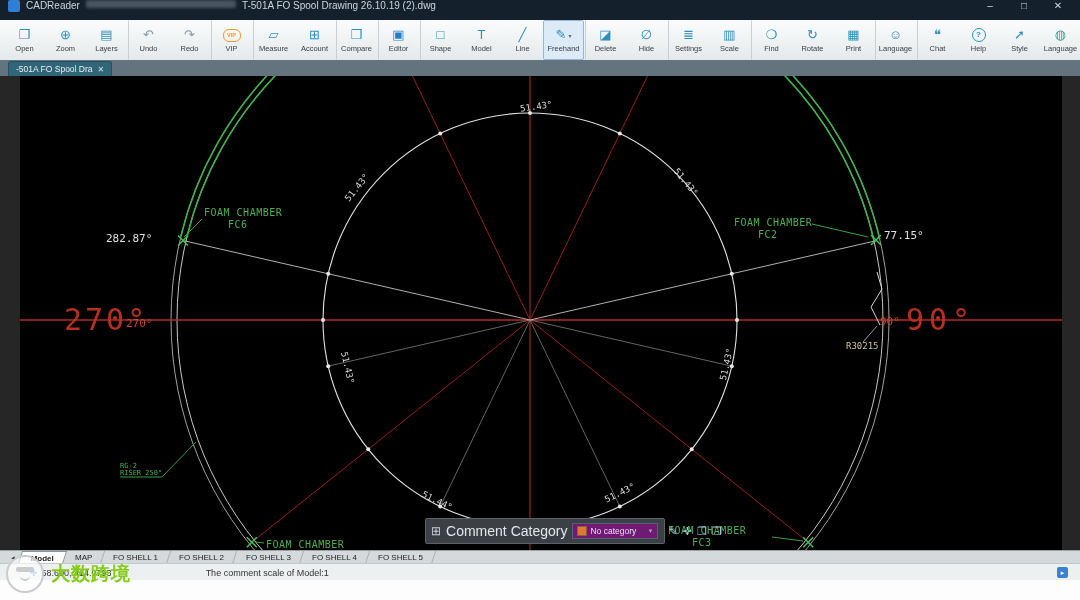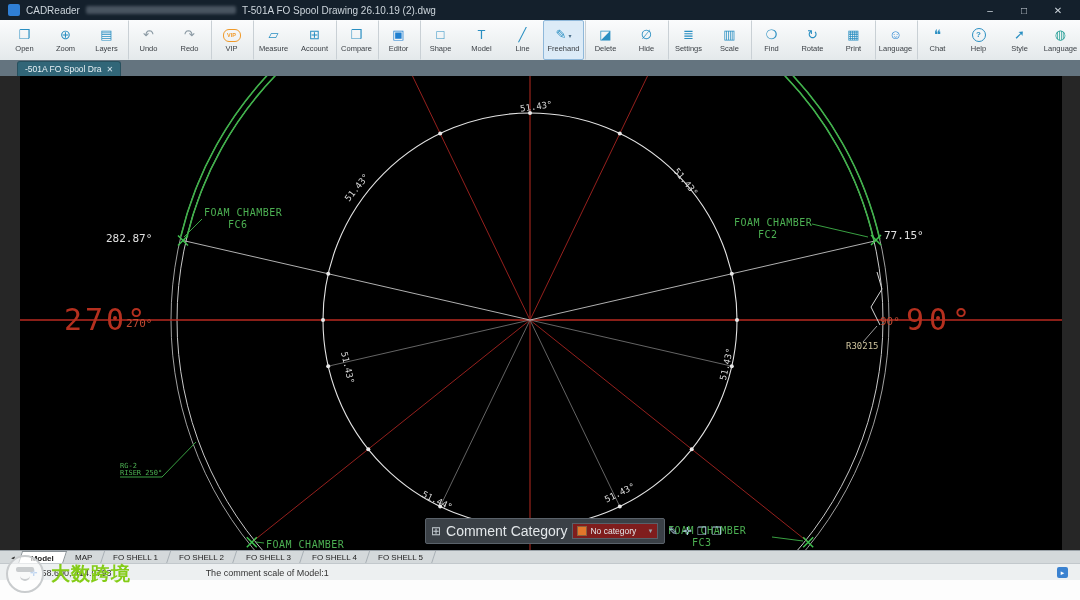--- a/index.html
+++ b/index.html
@@ -1,21 +1,21 @@
 <!DOCTYPE html>
 <html><head>
 <meta charset="utf-8">
 <style>
   html,body{margin:0;padding:0;width:1080px;height:600px;overflow:hidden;
     font-family:"Liberation Sans",sans-serif;background:#2b2b2b;position:relative;}
   .abs{position:absolute;}
 
   
   #titlebar{top:0;left:0;right:0;height:20px;background:#14202c;display:flex;
-    align-items:center;padding:0 8px;gap:6px;color:#cdd5dc;font-size:10px;}
+    padding:0 8px;gap:6px;color:#cdd5dc;font-size:10px;}
   #app-icon{width:12px;height:12px;background:#2f7fd6;border-radius:2px;display:inline-block;flex:0 0 auto;}
   #redacted{width:150px;height:8px;background:#5a6672;border-radius:2px;filter:blur(1.5px);opacity:.75;}
   #titlebar .spacer{flex:1;}
   .winbtn{width:28px;text-align:center;font-size:10px;color:#cdd5dc;}
 
   
   #toolbar{top:20px;left:0;right:0;height:40px;background:linear-gradient(#fbfcfd,#e4e9eb);
     border-bottom:1px solid #b9c1c7;display:flex;align-items:center;padding:0 4px;}
   .tbtn{display:flex;flex-direction:column;align-items:center;justify-content:center;
     min-width:33px;height:36px;padding:1px 3px;gap:1px;border:1px solid transparent;}
@@ -28,37 +28,37 @@
   .ic.green{color:#2aa198;}
   .ic.badge{display:inline-flex;align-items:center;justify-content:center;width:12px;height:12px;
     border-radius:50%;border:1.3px solid #2a8fc2;font-size:8px;font-weight:bold;}
   .ic.vip{display:inline-flex;align-items:center;justify-content:center;width:16px;height:11px;
     border-radius:6px;border:1.3px solid #f09a2a;color:#f09a2a;font-size:5.5px;font-weight:bold;}
   .dd{font-size:6px;color:#4a6e8a;}
   .tlabel{font-size:7.5px;color:#3a3f44;white-space:nowrap;}
 
   
   #tabstrip{top:60px;left:0;right:0;height:16px;background:#64747f;display:flex;
-    align-items:flex-end;padding-left:17px;}
+    align-items:flex-end;padding-left:8px;}
   #doctab{display:flex;align-items:center;gap:5px;background:#316678;color:#e9f1f5;
     font-size:8.5px;padding:2px 7px;border-radius:3px 3px 0 0;border:1px solid #27505e;border-bottom:none;}
   #doctab .close{font-size:8px;color:#cfe0e8;}
 
   
   #main{top:76px;left:0;right:0;height:474px;background:#262626;}
   #canvas{position:absolute;left:20px;top:0;width:1042px;height:474px;background:#000;overflow:hidden;}
   svg text{font-family:"DejaVu Sans Mono","Liberation Mono",monospace;}
 
   
   #cbar{position:absolute;left:405px;top:442px;width:240px;height:26px;background:#3a4046;
     border:1px solid #5a626a;border-radius:2px;display:flex;align-items:center;gap:5px;
     padding:0 5px;z-index:5;box-sizing:border-box;}
   #cbar .gicon{font-size:12px;color:#c6cdd3;line-height:12px;}
   #cbar .clabel{font-size:14px;color:#e3e7ea;white-space:nowrap;}
-  #cdrop{display:flex;align-items:center;gap:3px;background:#7f1d1d;border:1px solid #596069;
+  #cdrop{display:flex;align-items:center;gap:3px;background:#701a75;border:1px solid #596069;
     height:16px;width:86px;padding:0 4px;box-sizing:border-box;flex:0 0 auto;}
   #cdrop .swatch{width:8px;height:8px;background:#e2762a;border:1px solid #86613f;flex:0 0 auto;}
   #cdrop .val{font-size:8.5px;color:#e2e6e9;white-space:nowrap;overflow:hidden;flex:1;}
   #cdrop .caret{font-size:6px;color:#9aa3ab;}
   #cbar .vsep{width:1px;height:14px;background:#565d64;}
   #cbar .cicon{font-size:11px;color:#a9c6dc;line-height:12px;}
 
   
   #sheettabs{top:550px;left:0;right:0;height:13px;background:#d4d9db;border-top:1px solid #9aa2a8;
     display:flex;align-items:stretch;font-size:8px;color:#222;padding-left:10px;}

